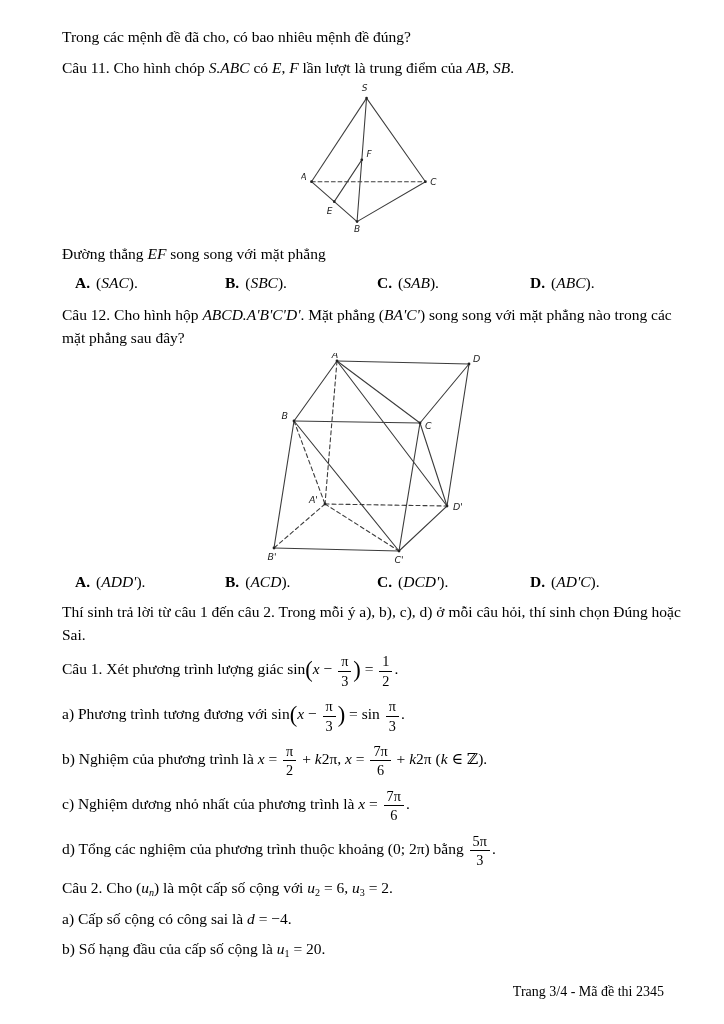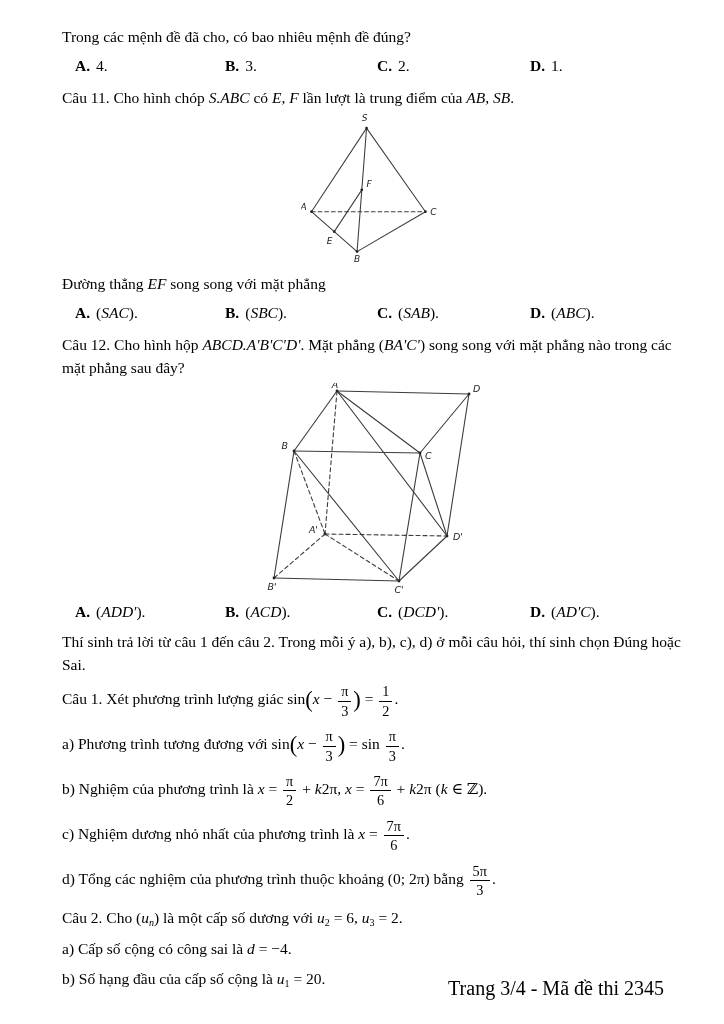--- a/index.html
+++ b/index.html
@@ -22,34 +22,28 @@
   .frac .den { padding-top: 1px; line-height: 1.15; }
   .options {
     display: grid; grid-template-columns: 150px 152px 153px auto;
     padding-left: 13px; margin: 2px 0 12px;
   }
   .opt { white-space: nowrap; }
   .optlabel { font-weight: bold; margin-right: 6px; }
   .figure { text-align: center; margin: 2px 0 6px; }
   svg text { font-family: "DejaVu Sans", "Liberation Sans", sans-serif; font-size: 9.5px; font-style: italic; fill: #1e1e1e; }
   .mathline { margin: 7px 0 9px; line-height: 1.38; }
-  .footer { position: absolute; right: 60px; bottom: 24px; font-size: 20px; }
+  .footer { position: absolute; right: 60px; bottom: 24px; font-size: 14px; }
 </style>
 </head>
 <body>
 
 <div class="page">
 
   <p>Trong các mệnh đề đã cho, có bao nhiêu mệnh đề đúng?</p>
-  <div class="options">
-      <span class="opt"><span class="optlabel">A.</span><span><span>4.</span></span></span>
-      <span class="opt"><span class="optlabel">B.</span><span><span>3.</span></span></span>
-      <span class="opt"><span class="optlabel">C.</span><span><span>2.</span></span></span>
-      <span class="opt"><span class="optlabel">D.</span><span><span>1.</span></span></span>
-    </div>
 
   <p style="margin-bottom:2px;"><span class="b">Câu 11. </span><span>Cho hình chóp </span><span class="i">S.ABC</span><span> có </span><span class="i">E</span><span>, </span><span class="i">F</span><span> lần lượt là trung điểm của </span><span class="i">AB</span><span>, </span><span class="i">SB</span><span>.</span></p>
 
   <div class="figure">
     <svg width="152" height="152" viewBox="0 0 150 160">
       <g stroke="#3c3c3c" stroke-width="1.1" fill="none" stroke-linecap="round">
         <line x1="64" y1="18" x2="6" y2="106"></line>
         <line x1="64" y1="18" x2="126" y2="106"></line>
         <line x1="64" y1="18" x2="54" y2="148"></line>
         <line x1="6" y1="106" x2="54" y2="148"></line>
@@ -159,18 +153,18 @@
       </span><span> + </span><span class="i">k</span><span>2π  (</span><span class="i">k</span><span> ∈ ℤ).</span></p>
   <p class="mathline"><span class="b">c) </span><span>Nghiệm dương nhỏ nhất của phương trình là </span><span class="i">x</span><span> = </span><span class="frac">
         <span class="num">7π</span>
         <span class="den">6</span>
       </span><span>.</span></p>
   <p class="mathline"><span class="b">d) </span><span>Tổng các nghiệm của phương trình thuộc khoảng </span><span>(0; 2π)</span><span> bằng </span><span class="frac">
         <span class="num">5π</span>
         <span class="den">3</span>
       </span><span>.</span></p>
 
-  <p style="margin-bottom:7px;"><span class="b">Câu 2. </span><span>Cho (</span><span class="i">u</span><span class="i sub">n</span><span>) là một cấp số dương với </span><span class="i">u</span><span class="sub">2</span><span> = 6, </span><span class="i">u</span><span class="sub">3</span><span> = 2.</span></p>
+  <p style="margin-bottom:7px;"><span class="b">Câu 2. </span><span>Cho (</span><span class="i">u</span><span class="i sub">n</span><span>) là một cấp số cộng với </span><span class="i">u</span><span class="sub">2</span><span> = 6, </span><span class="i">u</span><span class="sub">3</span><span> = 2.</span></p>
   <p style="margin-bottom:7px;"><span class="b">a) </span><span>Cấp số cộng có công sai là </span><span class="i">d</span><span> = −4.</span></p>
   <p><span class="b">b) </span><span>Số hạng đầu của cấp số cộng là </span><span class="i">u</span><span class="sub">1</span><span> = 20.</span></p>
 
   <div class="footer">Trang 3/4 - Mã đề thi 2345</div>
 </div>
 
 </body></html>

